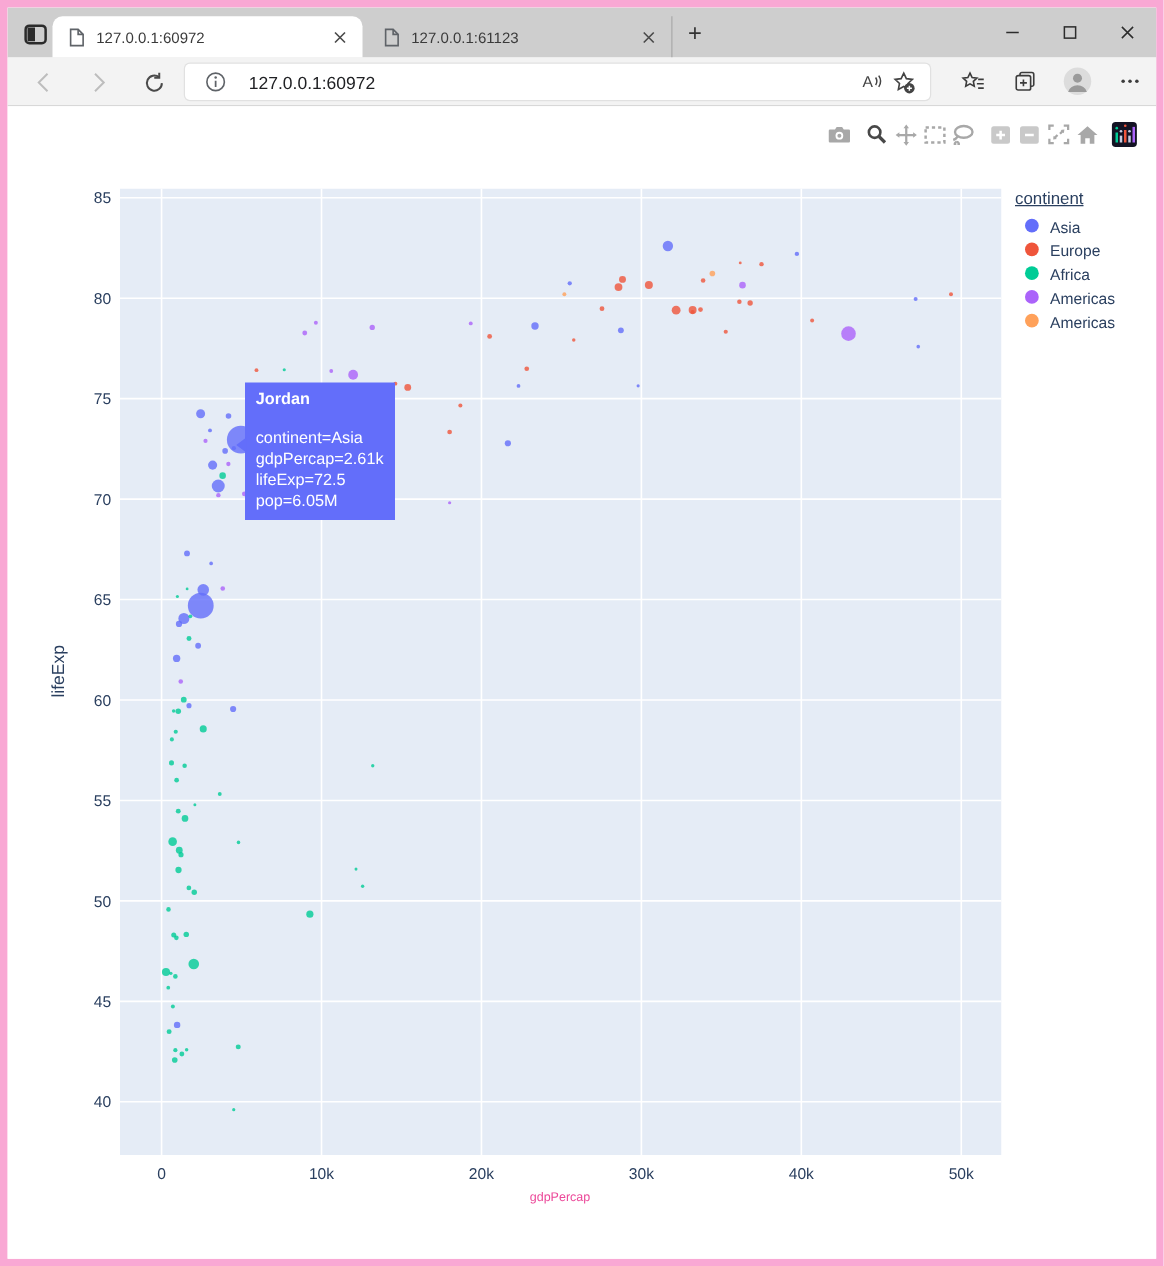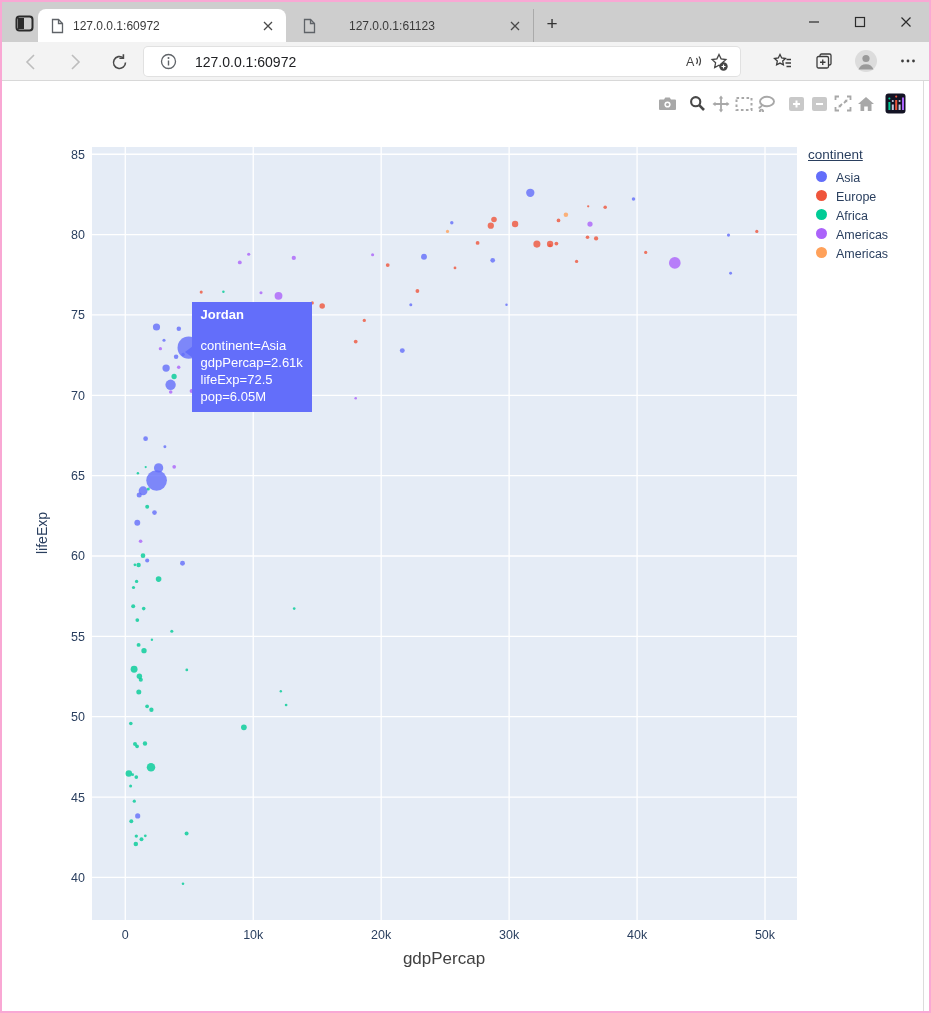--- a/index.html
+++ b/index.html
@@ -1,23 +1,23 @@
 <!DOCTYPE html>
 <html><head>
 <meta charset="utf-8">
 <style>
   html,body{margin:0;padding:0;background:#fff;}
-  .window{position:relative;width:931px;height:1013px;box-sizing:border-box;border:2px solid #f9a8d4;
+  .window{position:relative;width:931px;height:1013px;box-sizing:border-box;border:6px solid #f9a8d4;
           font-family:"Liberation Sans","DejaVu Sans",sans-serif;overflow:hidden;background:#fff;}
   
   .titlebar{position:absolute;left:0;top:0;width:100%;height:40px;background:#cecece;}
   .tab-actions{position:absolute;left:9px;top:11px;width:26px;height:20px;display:flex;align-items:center;justify-content:center;cursor:pointer;}
   .tab{position:absolute;top:7px;height:33px;box-sizing:border-box;display:flex;align-items:center;}
   .tab.active{left:36px;width:248px;background:#ffffff;border-radius:8px 8px 0 0;}
-  .tab.inactive{left:288px;width:244px;background:transparent;border-right:1px solid #aaa;gap:24px;}
+  .tab.inactive{left:288px;width:244px;background:transparent;border-right:1px solid #aaa;}
   .tab .favicon{margin-left:12px;flex:0 0 auto;}
   .tab .title{margin-left:8px;font-size:12px;color:#3a3a3a;flex:1 1 auto;white-space:nowrap;overflow:hidden;}
   .tab .close{flex:0 0 auto;margin-right:10px;width:16px;height:16px;display:flex;align-items:center;justify-content:center;cursor:pointer;}
   .newtab{position:absolute;left:540px;top:12px;width:20px;height:20px;font-size:19px;color:#333;display:flex;align-items:center;justify-content:center;cursor:pointer;}
   .wincontrols{position:absolute;right:0;top:0;height:40px;display:flex;}
   .winbtn{width:46px;height:40px;display:flex;align-items:center;justify-content:center;cursor:pointer;color:#2c2c2c;}
   
   .navbar{position:absolute;left:0;top:40px;width:100%;height:38px;background:#f3f3f3;border-bottom:1px solid #d8d8d8;}
   .navbtn{position:absolute;top:7px;width:26px;height:26px;display:flex;align-items:center;justify-content:center;cursor:pointer;}
   .addr{position:absolute;left:142px;top:5px;width:596px;height:29px;background:#ffffff;border-radius:4px;
@@ -27,21 +27,21 @@
   .addr .pillicon{width:26px;height:26px;display:flex;align-items:center;justify-content:center;cursor:pointer;}
   .navright{position:absolute;right:8px;top:6px;display:flex;gap:16px;align-items:center;}
   .navright .nb{width:26px;height:26px;display:flex;align-items:center;justify-content:center;cursor:pointer;}
   
   .content{position:absolute;left:0;top:79px;width:100%;height:933px;background:#fff;}
   .scrollline{position:absolute;left:921px;top:0;width:1px;height:100%;background:#dcdcdc;}
   #chart-svg{position:absolute;left:0;top:0;}
   .modebar{position:absolute;left:654px;top:12px;display:flex;align-items:center;}
   .mb{width:23px;height:21px;display:flex;align-items:center;justify-content:center;cursor:pointer;}
   .mb.gap{margin-left:7px;}
-  .axis-title-x{position:absolute;left:342px;top:868px;width:200px;text-align:center;font-size:17px;color:#404040;}
+  .axis-title-x{position:absolute;left:342px;top:868px;width:200px;text-align:center;font-size:10px;color:#ec4899;}
   .axis-title-y{position:absolute;left:10px;top:444px;width:60px;text-align:center;font-size:14px;color:#2a3f5f;
                 transform:rotate(-90deg);transform-origin:center;}
   
   .legend{position:absolute;left:806px;top:66px;}
   .legend-title{font-size:13.5px;color:#2a3f5f;margin-bottom:9px;text-decoration:underline;}
   .legend-item{display:flex;align-items:flex-start;height:19px;cursor:pointer;}
   .legend-dot{width:11px;height:11px;border-radius:50%;margin-left:8px;flex:0 0 auto;}
   .legend-label{margin-left:9px;font-size:12.5px;color:#2a3f5f;}
   
   .tooltip{position:absolute;color:#fff;font-size:13px;line-height:17px;padding:4px 9px 7px 9px;white-space:nowrap;}

